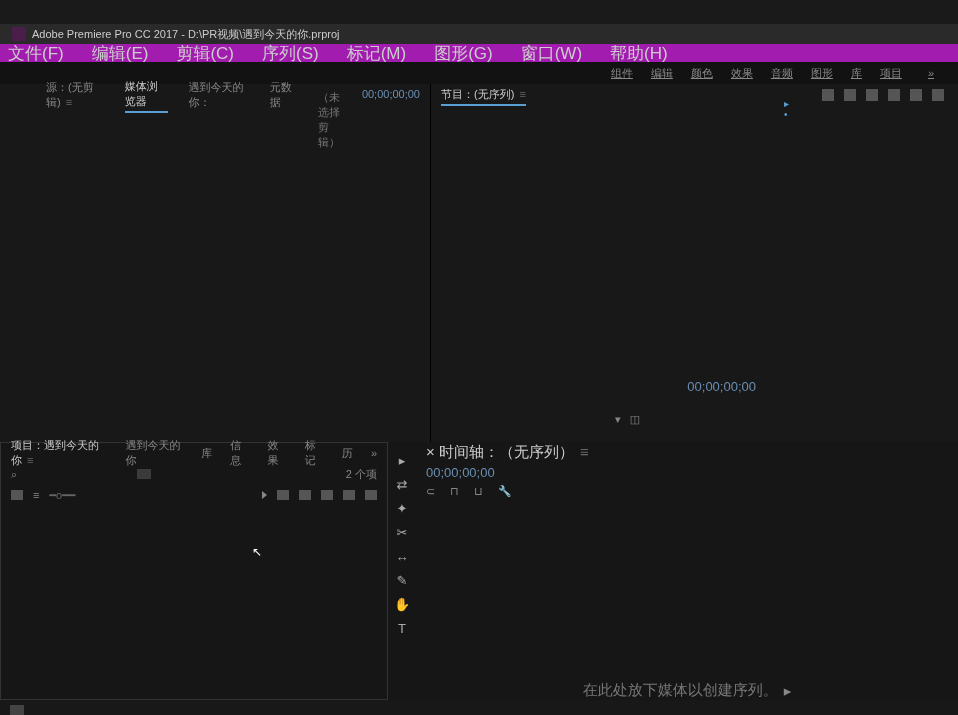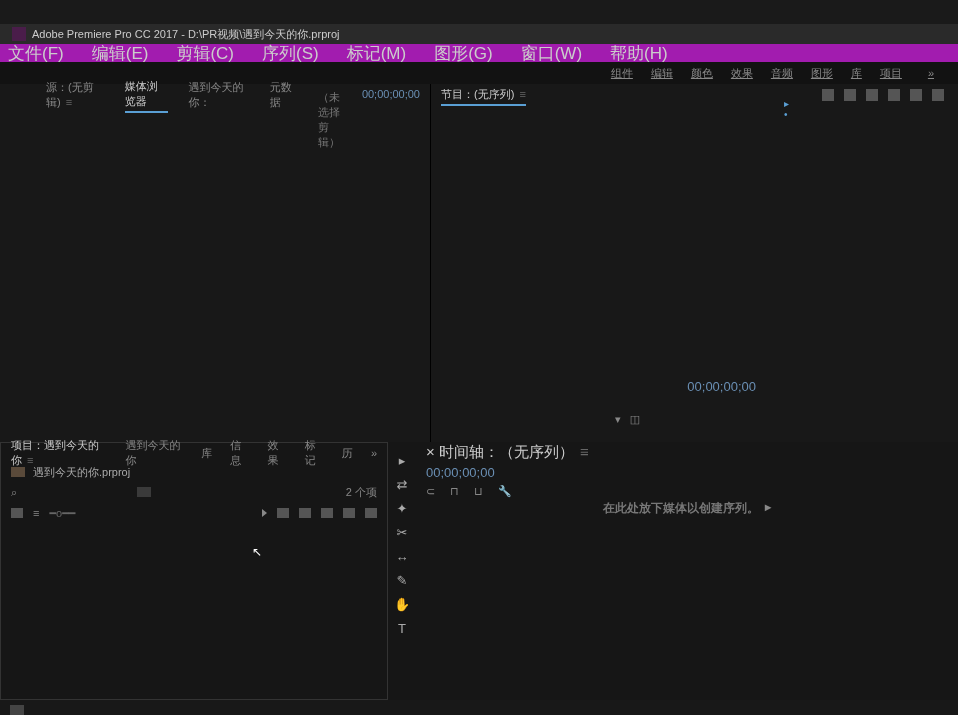--- a/index.html
+++ b/index.html
@@ -233,25 +233,24 @@
     display: flex;
     align-items: center;
     gap: 12px;
     padding: 0 10px;
     color: #888;
   }
   .tl-icons .ti { width: 12px; height: 12px; display: inline-block; }
   .tl-body {
     flex: 1;
     display: flex;
-    align-items: flex-start;
+    align-items: flex-end;
     justify-content: center;
     color: #777;
-    font-size: 12px;
-    font-weight: bold;
+    font-size: 15px;
   }
   .tl-arrow { color: #888; margin-left: 6px; }
   .bottom-strip {
     height: 20px;
     background: #181818;
     display: flex;
     align-items: center;
     padding: 0 10px;
   }
   .strip-icon { width: 14px; height: 10px; background: #444; display: inline-block; }
@@ -352,24 +351,20 @@
         <span class="close-x">≡</span>
       </span>
       <span class="tab">遇到今天的你</span>
       <span class="tab">库</span>
       <span class="tab">信息</span>
       <span class="tab">效果</span>
       <span class="tab">标记</span>
       <span class="tab">历</span>
       <span class="chev">»</span>
     </div>
-    <div class="project-info">
-      <span class="proj-icon"></span>
-      <span>遇到今天的你.prproj</span>
-    </div>
     <div class="project-search">
       <div class="search-row-left">
         <span class="mag-icon">⌕</span>
         <span class="bin-icon"></span>
       </div>
       <span>2 个项</span>
     </div>
     <div class="project-footer">
       <span class="pf-icon"></span>
       <span style="color:#888">≡</span>

